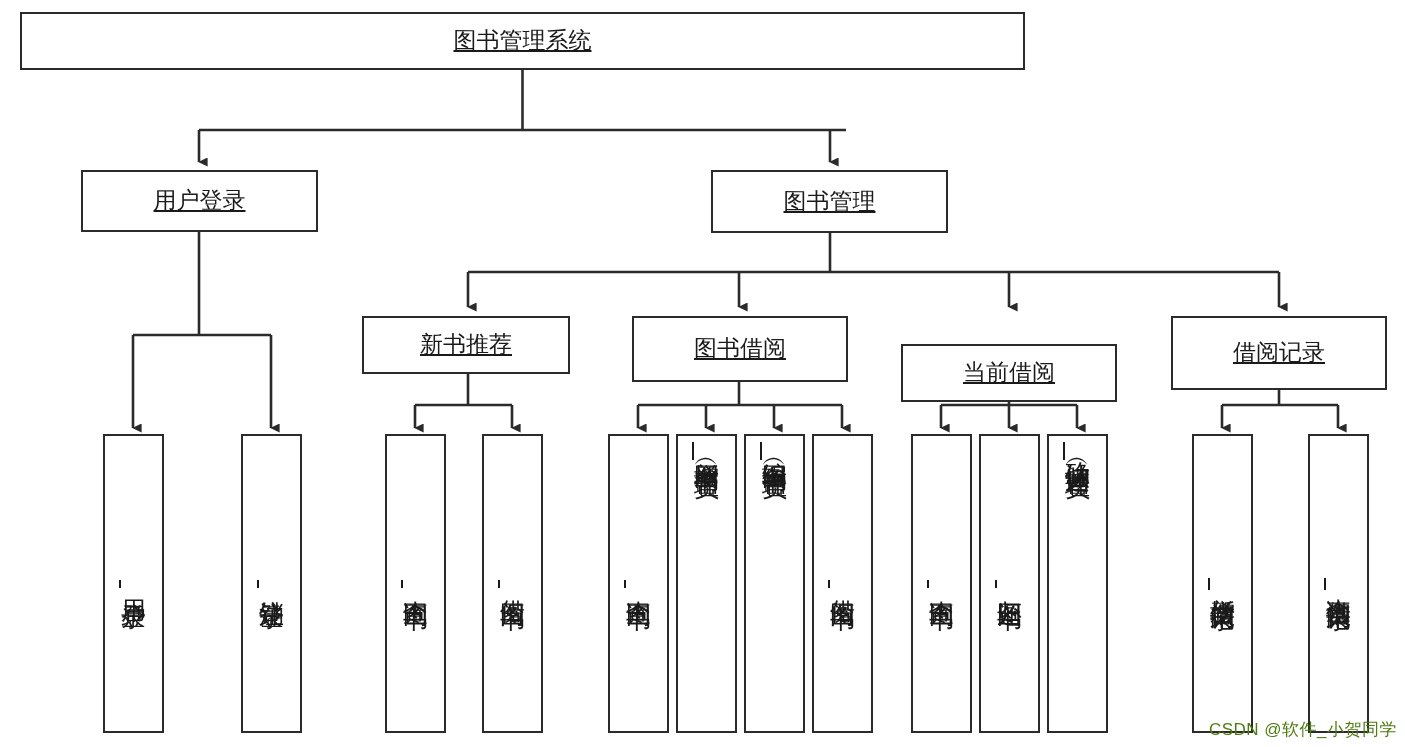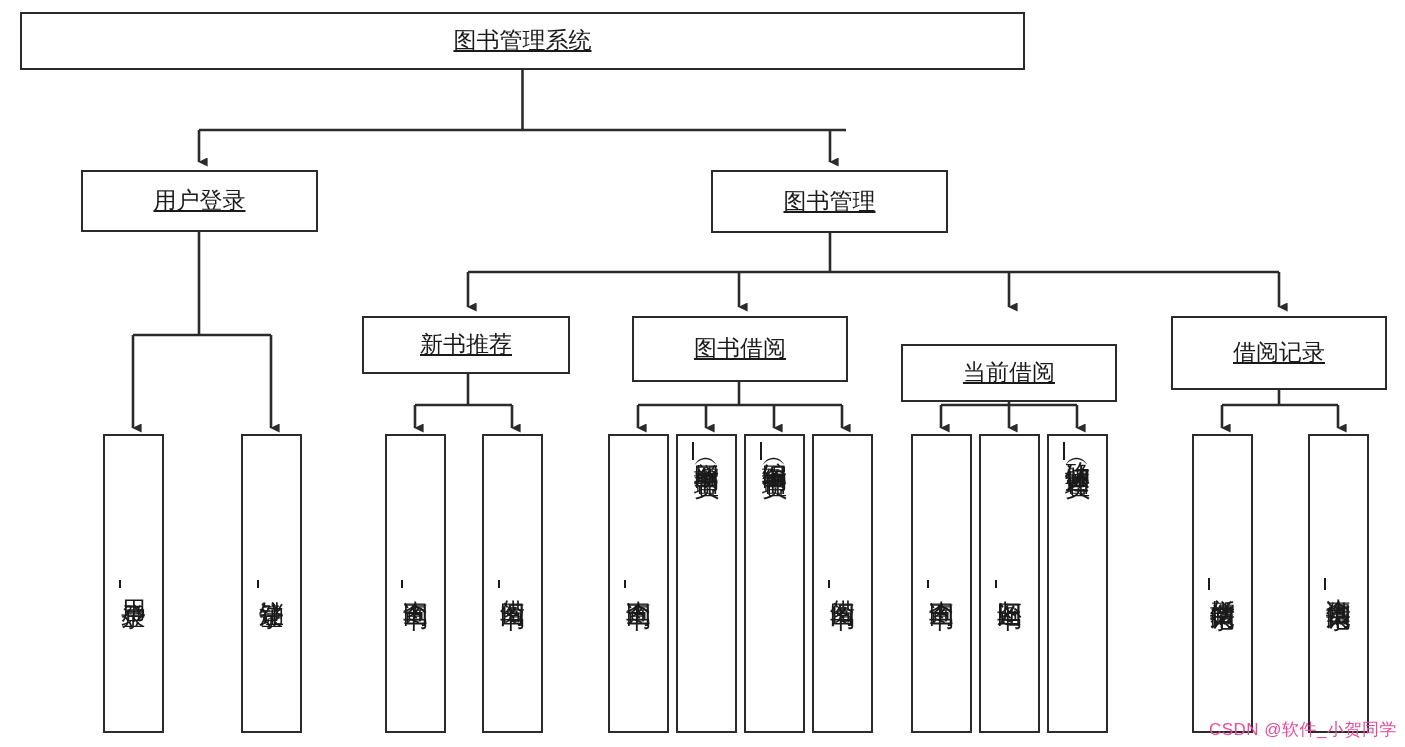--- a/index.html
+++ b/index.html
@@ -64,21 +64,21 @@
   }
   .leaf-node.leaf-center {
     align-items: center;
     padding-top: 0;
   }
   .watermark {
     position: absolute;
     right: 8px;
     bottom: 6px;
     font-size: 17px;
-    color: #ec4899;
+    color: #4d7c0f;
     letter-spacing: 0.5px;
     z-index: 3;
     white-space: nowrap;
   }
 </style>
 </head>
 <body>
 
 <div id="canvas">
 

